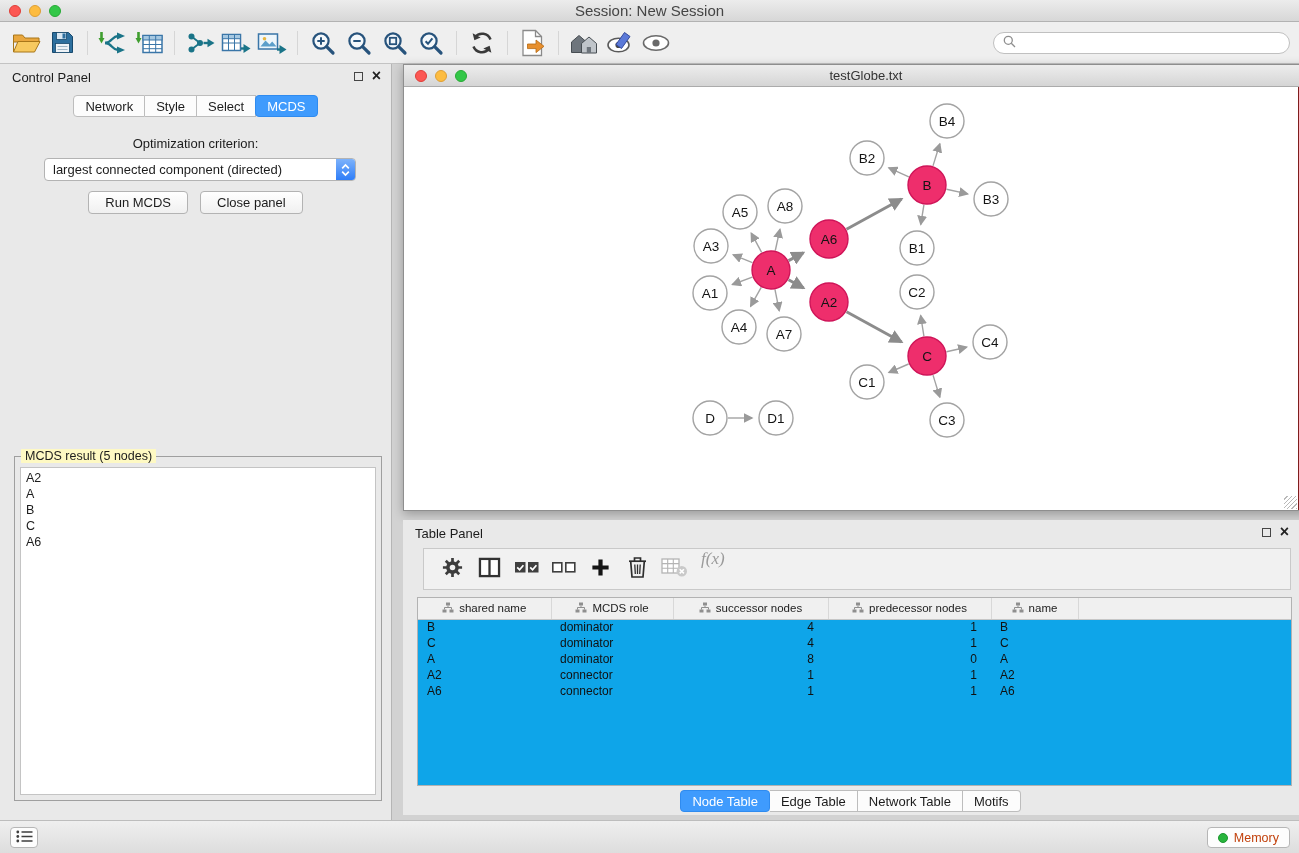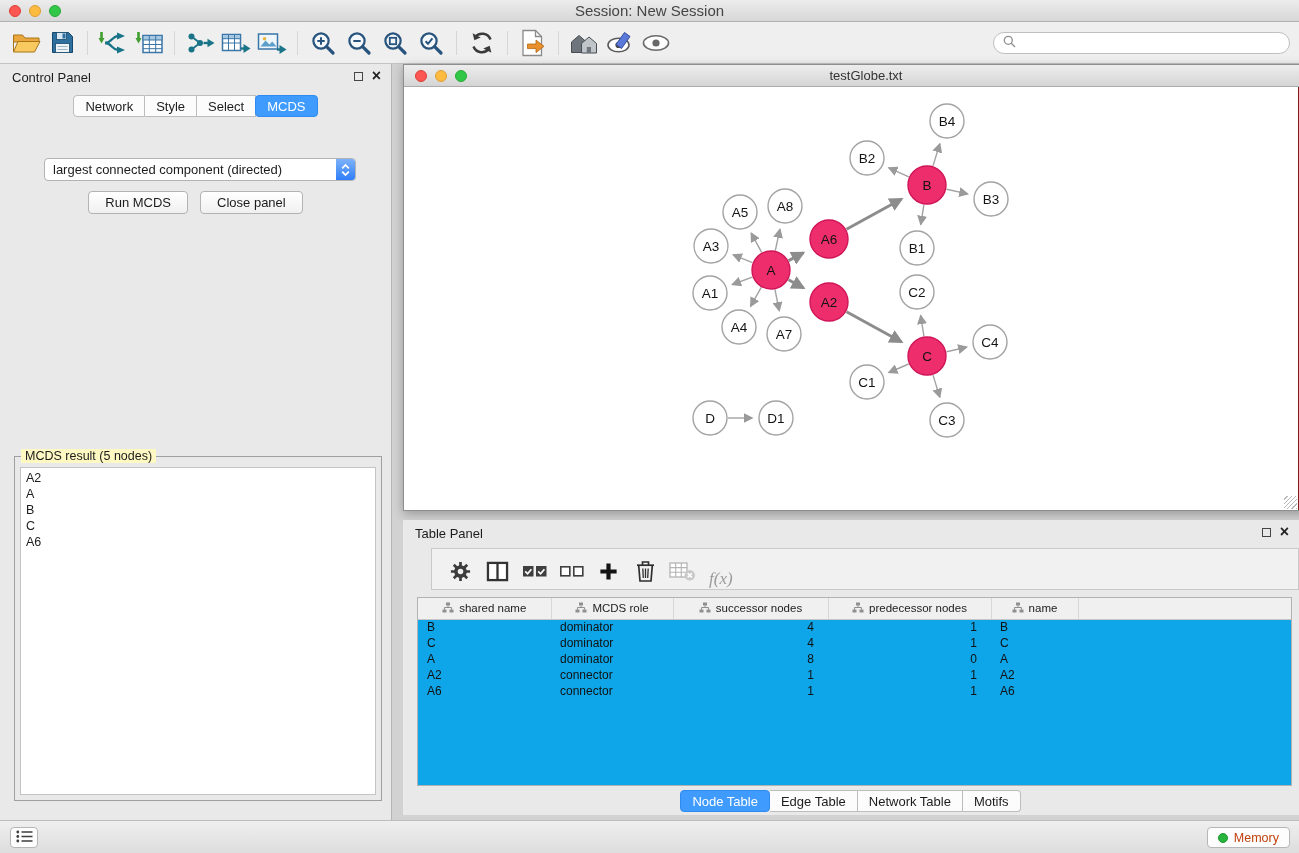--- a/index.html
+++ b/index.html
@@ -68,22 +68,22 @@
     background:linear-gradient(#ededed,#d5d5d5); border-bottom:1px solid #ababab; }
   .net-traffic { position:absolute; left:11px; top:5px; display:flex; gap:8px; }
   .net-title { text-align:center; line-height:21px; font-size:13px; color:#333; }
   .net-canvas { position:relative; width:894px; height:423px; background:#fff; }
   #network-svg { position:absolute; left:0; top:0; }
   .resize-grip { position:absolute; right:1px; bottom:1px; width:13px; height:13px;
     background:repeating-linear-gradient(135deg, transparent 0 2px, #b9b9b9 2px 3px); }
 
   
   .table-panel { position:absolute; left:403px; top:520px; width:896px; height:295px; background:#e9e9e9; }
-  .tp-toolbar { position:absolute; left:28px; top:28px; width:868px; height:42px;
-    background:#f1f1f1; border:1px solid #c9c9c9; display:flex; align-items:flex-end; padding-left:10px; }
+  .tp-toolbar { position:absolute; left:20px; top:28px; width:868px; height:42px;
+    background:#f1f1f1; border:1px solid #c9c9c9; display:flex; align-items:flex-start; padding-left:10px; }
   .tp-toolbar .icon-btn { width:37px; height:36px; }
   .fx-label { font-family:"Liberation Serif","DejaVu Serif",serif; font-style:italic;
     font-size:17px; color:#9a9a9a; margin-left:8px; }
   .tp-table-wrap { position:absolute; left:14px; top:77px; width:875px; height:189px;
     background:#0ea5e9; border:1px solid #b2b2b2; overflow:hidden; }
   table { border-collapse:collapse; table-layout:fixed; width:100%; }
   th { height:21px; background:#f0f0f0; border-bottom:1px solid #c6c6c6; border-right:1px solid #d8d8d8;
     font-weight:normal; font-size:11.5px; color:#222; text-align:center; white-space:nowrap; overflow:hidden; }
   th.filler { border-right:none; }
   th .col-ic { display:inline-block; vertical-align:-1px; margin-right:5px; }
@@ -264,20 +264,21 @@
     <span class="panel-btns">
       <span class="float-box"></span>
       <span class="close-x">×</span>
     </span>
     <div class="cp-tabs" id="cp-tabs">
         <span class="seg-tab">Network</span>
         <span class="seg-tab">Style</span>
         <span class="seg-tab">Select</span>
         <span class="seg-tab active">MCDS</span>
       </div>
+    <div class="opt-label">Optimization criterion:</div>
     <div class="combo">
       <span class="combo-text">largest connected component (directed)</span>
       <span class="combo-stepper">
           <svg width="9" height="14" viewBox="0 0 9 14">
             <path d="M1.2 5.3L4.5 2l3.3 3.3" fill="none" stroke="#ffffff" stroke-width="1.7"></path>
             <path d="M1.2 8.7L4.5 12l3.3-3.3" fill="none" stroke="#ffffff" stroke-width="1.7"></path>
           </svg>
         </span>
     </div>
     <div class="cp-buttons">

